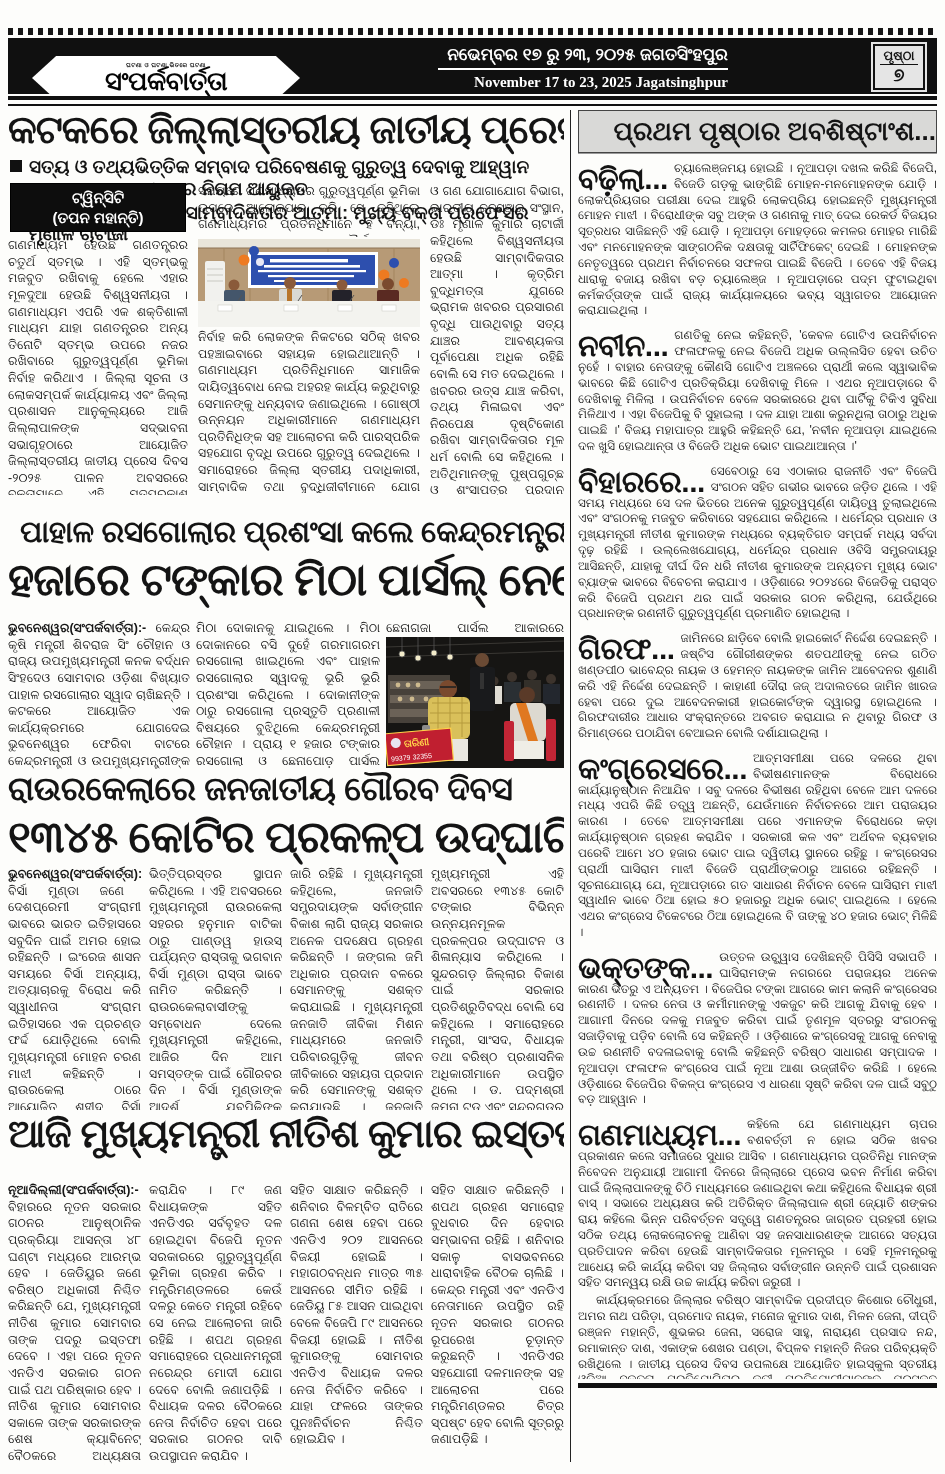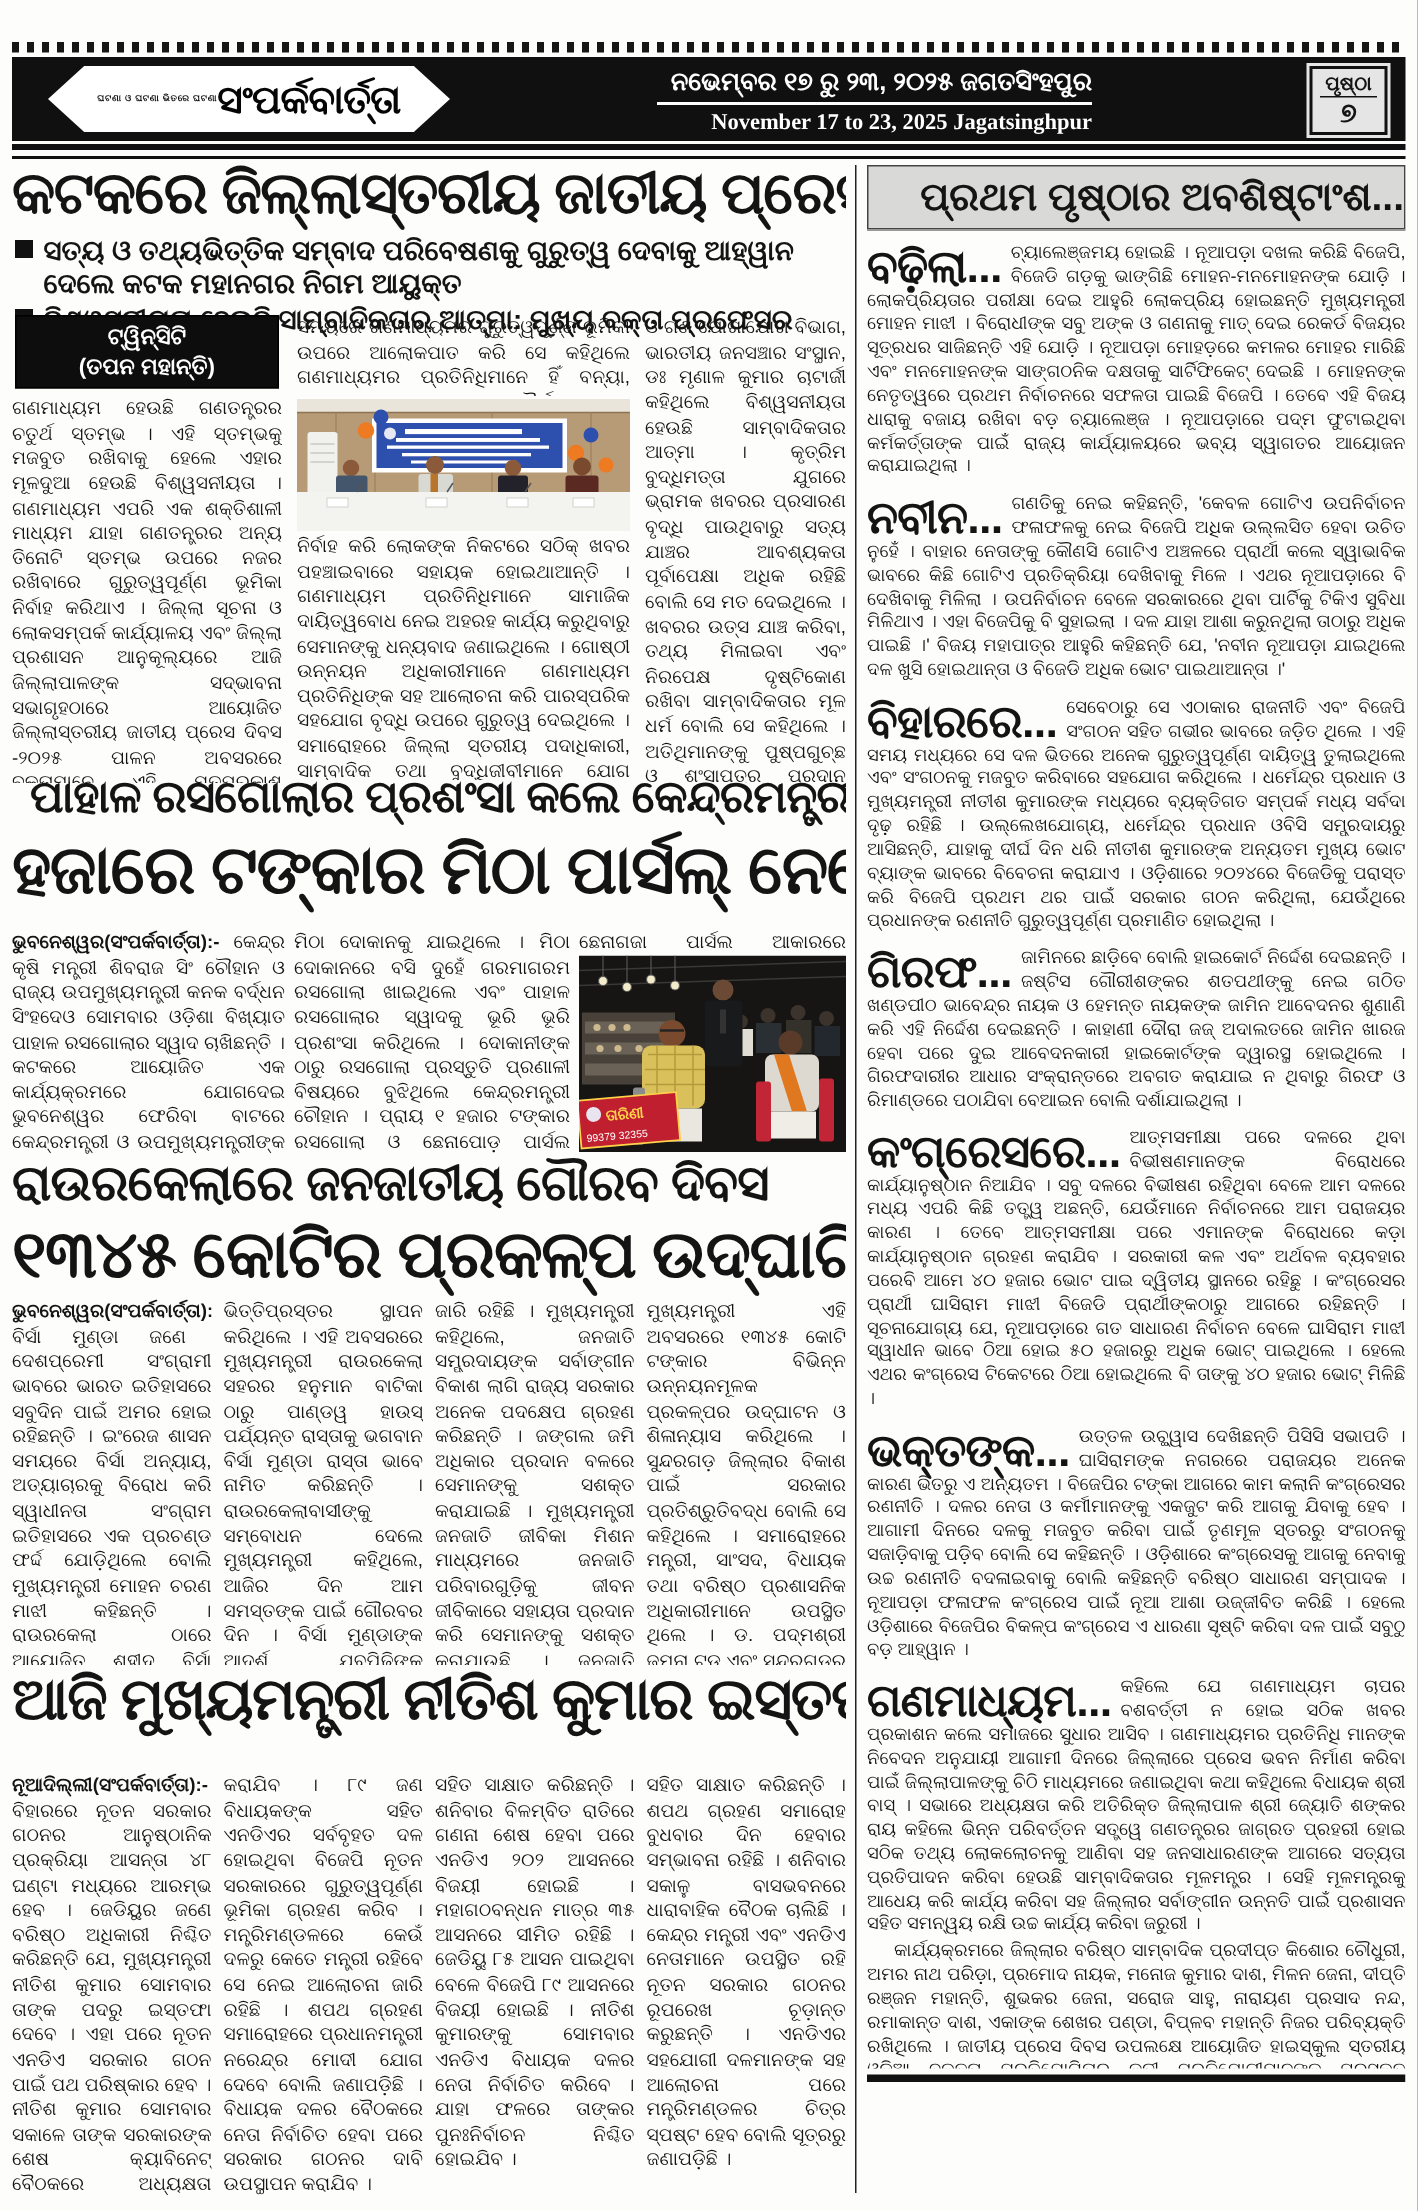--- a/index.html
+++ b/index.html
@@ -2,23 +2,23 @@
 <html><head>
 <meta charset="utf-8">
 <style>
   html,body{margin:0;padding:0;background:#888;}
   .page{position:relative;width:945px;height:1474px;background:#fdfdfb;margin:0 auto;
         font-family:"Liberation Sans","DejaVu Sans",sans-serif;color:#141414;overflow:hidden;}
   
   .dotrow{position:absolute;top:28px;left:8px;right:8px;height:7px;
           background-image:repeating-linear-gradient(90deg,#161616 0 5px,transparent 5px 10px);}
   .masthead{position:absolute;top:38px;left:8px;right:8px;height:56px;background:#101010;}
-  .logo{position:absolute;left:24px;top:6px;width:268px;height:44px;background:#fff;
+  .logo{position:absolute;left:24px;top:18px;width:268px;height:44px;background:#fff;
         clip-path:polygon(0 50%,9% 0,91% 0,100% 50%,91% 100%,9% 100%);
-        display:flex;flex-direction:row;align-items:center;justify-content:center;}
+        display:flex;flex-direction:column;align-items:center;justify-content:center;}
   .logo-tag{font-size:6px;font-weight:bold;letter-spacing:.5px;color:#111;line-height:1;}
   .logo-text{font-size:26px;font-weight:800;color:#050505;line-height:1;letter-spacing:-.5px;}
   .mast-center{position:absolute;left:430px;top:7px;width:290px;text-align:right;color:#ffffff;}
   .mast-odia{font-size:17px;font-weight:bold;line-height:1.2;border-bottom:2px solid #fff;padding-bottom:3px;}
   .mast-eng{font-family:"Liberation Serif","DejaVu Serif",serif;font-size:15px;font-weight:bold;margin-top:4px;}
   .pagebox{position:absolute;right:10px;top:4px;width:52px;height:46px;background:#e5e5e5;padding:2px;}
   .pagebox-inner{border:2px solid #111;height:100%;box-sizing:border-box;display:flex;flex-direction:column;
                  align-items:center;justify-content:center;}
   .pagebox-label{font-size:13px;font-weight:bold;border-bottom:1px solid #111;width:80%;text-align:center;line-height:1.25;}
   .pagebox-num{font-size:18px;font-weight:bold;line-height:1.2;}
@@ -34,21 +34,21 @@
   .bullet{display:flex;align-items:flex-start;font-size:18.5px;font-weight:bold;line-height:1.18;margin-bottom:2px;}
   .sq{flex:0 0 12px;height:12px;background:#111;margin:4px 7px 0 2px;}
   .h-a2-kicker{position:absolute;top:405px;left:0;width:100%;font-size:30px;font-weight:800;letter-spacing:-.5px;white-space:nowrap;margin-left:12px;}
   .h-a2-big{position:absolute;top:444px;left:0;width:100%;font-size:45px;font-weight:800;letter-spacing:-1px;white-space:nowrap;}
   .h-a3-kicker{position:absolute;top:660px;left:0;width:100%;font-size:33px;font-weight:800;letter-spacing:-.5px;white-space:nowrap;}
   .h-a3-big{position:absolute;top:702px;left:0;width:100%;font-size:44px;font-weight:800;letter-spacing:-1px;white-space:nowrap;}
   .h-a4{position:absolute;top:1002px;left:0;width:100%;font-size:39px;font-weight:800;letter-spacing:-1px;white-space:nowrap;}
   
   .bodytext{font-size:12.5px;line-height:1.33;text-align:justify;overflow:hidden;}
   .dateline{font-weight:bold;}
-  .a1-body{position:absolute;top:100px;left:0;width:556px;height:312px;display:flex;gap:10px;}
+  .a1-body{position:absolute;top:73px;left:0;width:556px;height:312px;display:flex;gap:10px;}
   .a1c1{width:180px;}
   .byline-box{width:170px;background:#0d0d0d;color:#fff;text-align:center;font-weight:bold;
               font-size:15px;line-height:1.3;padding:4px 2px;margin:0 0 5px 2px;border:1px solid #000;}
   .a1c2{width:222px;display:flex;flex-direction:column;}
   .a1c2-top{height:54px;}
   .a1c3{width:134px;}
   .photo1{width:222px;height:88px;margin:2px 0;}
   .a2-body{position:absolute;top:510px;left:0;width:556px;height:150px;display:flex;gap:6px;}
   .a2c{width:182px;} .a2c2{width:184px;}
   .a2c3{width:178px;display:flex;flex-direction:column;}

